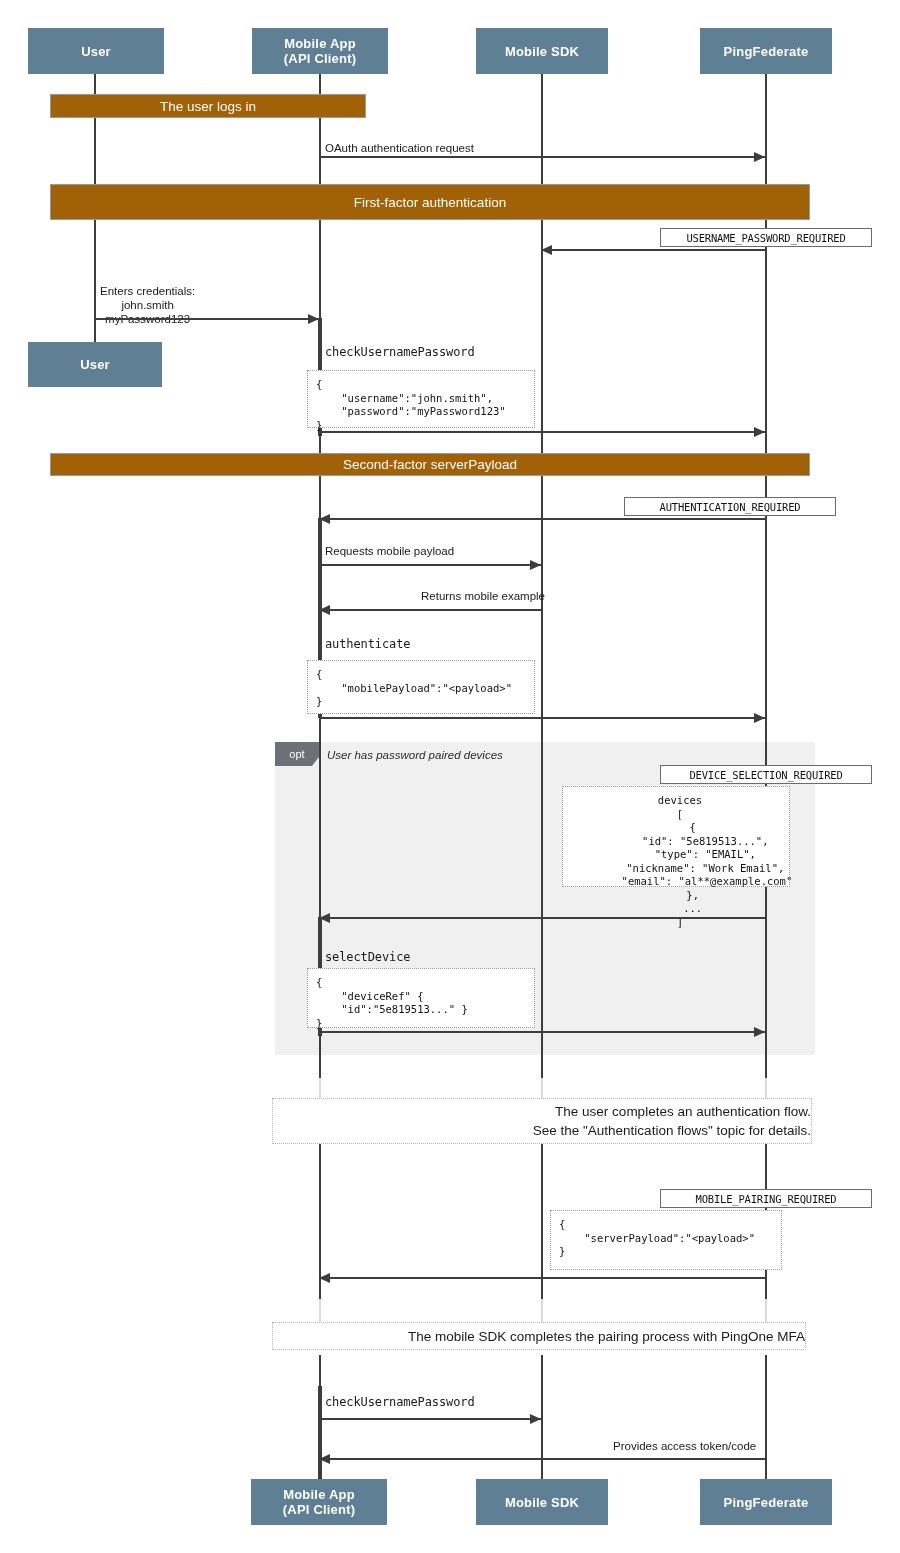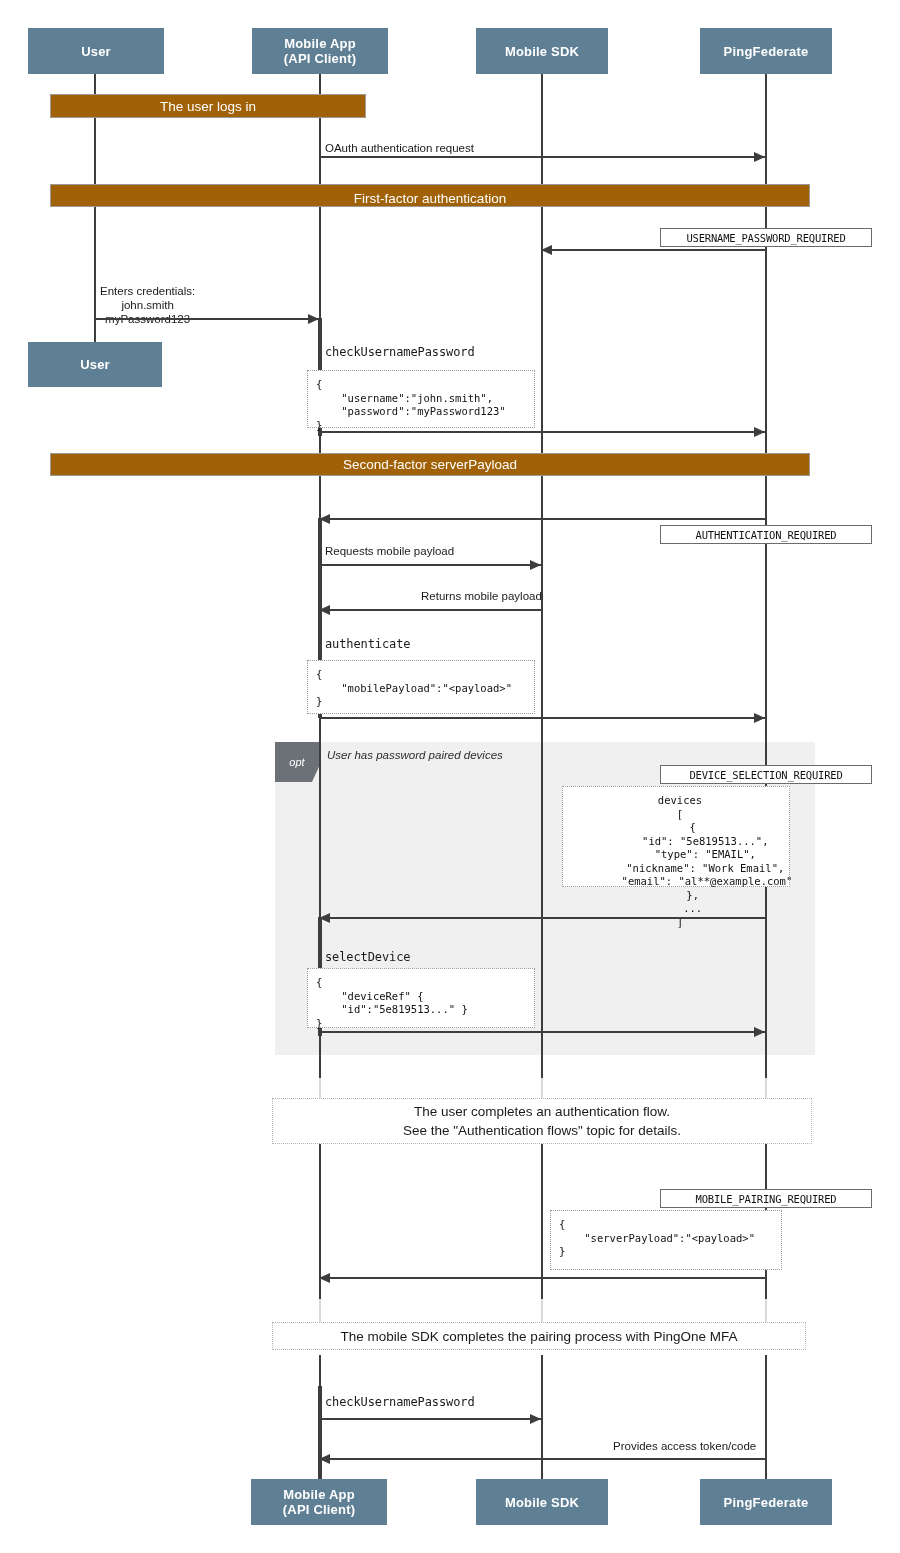--- a/index.html
+++ b/index.html
@@ -55,21 +55,21 @@
     border:1.4px dotted #9b9b9b;
     font-family:"DejaVu Sans Mono",monospace;font-size:10.5px;line-height:13.5px;
     color:#111;white-space:pre;padding:7px 0 7px 8px;
   }
 
   
   .note-box{
     position:absolute;box-sizing:border-box;background:#ffffff;
     border:1.4px dotted #b4b4b4;
     font-size:13.5px;line-height:19px;color:#1a1a1a;text-align:center;
-    display:flex;flex-direction:column;align-items:center;justify-content:center;
+    display:flex;flex-direction:column;align-items:flex-end;justify-content:center;
   }
 
   
   .frag{position:absolute;background:#f0f0f0;}
   .frag-tag{
     position:absolute;background:#6b7177;color:#ffffff;
     font-size:11px;display:flex;align-items:center;justify-content:center;
     clip-path:polygon(0 0,100% 0,100% 62%,84% 100%,0 100%);
   }
   .frag-guard{position:absolute;font-size:11.5px;font-style:italic;color:#2b2b2b;white-space:nowrap;}
@@ -90,21 +90,21 @@
 
   <div class="actor-box" style="left:476px;top:28px;width:132px;height:46px;">
     <span>Mobile SDK</span>
   </div>
 
   <div class="actor-box" style="left:700px;top:28px;width:132px;height:46px;">
     <span>PingFederate</span>
   </div>
 
   <div class="frag" style="left:275px;top:742px;width:540px;height:313px;"></div>
-  <div class="frag-tag" style="left:275px;top:742px;width:44px;height:40px;font-style:italic;">
+  <div class="frag-tag" style="left:275px;top:742px;width:44px;height:24px;">
     <span>opt</span>
   </div>
   <div class="frag-guard" style="left:327px;top:749px;">User has password paired devices</div>
 
   <div class="lifeline" style="left:94px;top:74px;height:268px;"></div>
 
   <div class="lifeline" style="left:319px;top:74px;height:1004px;"></div>
   <div class="lifeline pale" style="left:319px;top:1078px;height:24px;"></div>
   <div class="lifeline" style="left:319px;top:1143px;height:156px;"></div>
   <div class="lifeline pale" style="left:319px;top:1299px;height:26px;"></div>
@@ -123,21 +123,21 @@
   <div class="lifeline" style="left:765px;top:1355px;height:124px;"></div>
 
   <div class="band" style="left:50px;top:94px;width:316px;height:24px;">
     <span>The user logs in</span>
   </div>
 
   <div class="msg-label" style="left:325px;top:142px;">OAuth authentication request</div>
   <div class="msg-line" style="left:319px;top:156px;width:446px;"></div>
   <div class="arrow-r" style="left:754px;top:151.5px;"></div>
 
-  <div class="band" style="left:50px;top:184px;width:760px;height:23px;align-items:flex-end;">
+  <div class="band" style="left:50px;top:184px;width:760px;height:36px;">
     <span>First-factor authentication</span>
   </div>
 
   <div class="state-box" style="left:660px;top:228px;width:212px;height:19px;">
     <span>USERNAME_PASSWORD_REQUIRED</span>
   </div>
   <div class="msg-line" style="left:541px;top:249px;width:224px;"></div>
   <div class="arrow-l" style="left:541px;top:244.5px;"></div>
 
   <div class="free-text" style="left:100px;top:284px;text-align:center;">Enters credentials:
@@ -157,33 +157,33 @@
     "username":"john.smith",
     "password":"myPassword123"
 }</div>
   <div class="msg-line" style="left:319px;top:431px;width:446px;"></div>
   <div class="arrow-r" style="left:754px;top:426.5px;"></div>
 
   <div class="band" style="left:50px;top:453px;width:760px;height:23px;">
     <span>Second-factor serverPayload</span>
   </div>
 
-  <div class="state-box" style="left:660px;top:497px;width:212px;height:19px;margin-top:28px;">
+  <div class="state-box" style="left:624px;top:497px;width:212px;height:19px;">
     <span>AUTHENTICATION_REQUIRED</span>
   </div>
   <div class="msg-line" style="left:319px;top:518px;width:446px;"></div>
   <div class="arrow-l" style="left:319px;top:513.5px;"></div>
 
   <div class="activation" style="left:318px;top:518px;height:200px;"></div>
 
   <div class="msg-label" style="left:325px;top:545px;">Requests mobile payload</div>
   <div class="msg-line" style="left:319px;top:564px;width:222px;"></div>
   <div class="arrow-r" style="left:530px;top:559.5px;"></div>
 
-  <div class="msg-label" style="left:421px;top:590px;">Returns mobile payload</div>
+  <div class="msg-label" style="left:421px;top:590px;">Returns mobile example</div>
   <div class="msg-line" style="left:319px;top:609px;width:222px;"></div>
   <div class="arrow-l" style="left:319px;top:604.5px;"></div>
 
   <div class="msg-label mono" style="left:325px;top:637px;">authenticate</div>
   <div class="payload-box" style="left:307px;top:660px;width:228px;height:54px;">{
     "mobilePayload":"&lt;payload&gt;"
 }</div>
   <div class="msg-line" style="left:319px;top:717px;width:446px;"></div>
   <div class="arrow-r" style="left:754px;top:712.5px;"></div>
 

